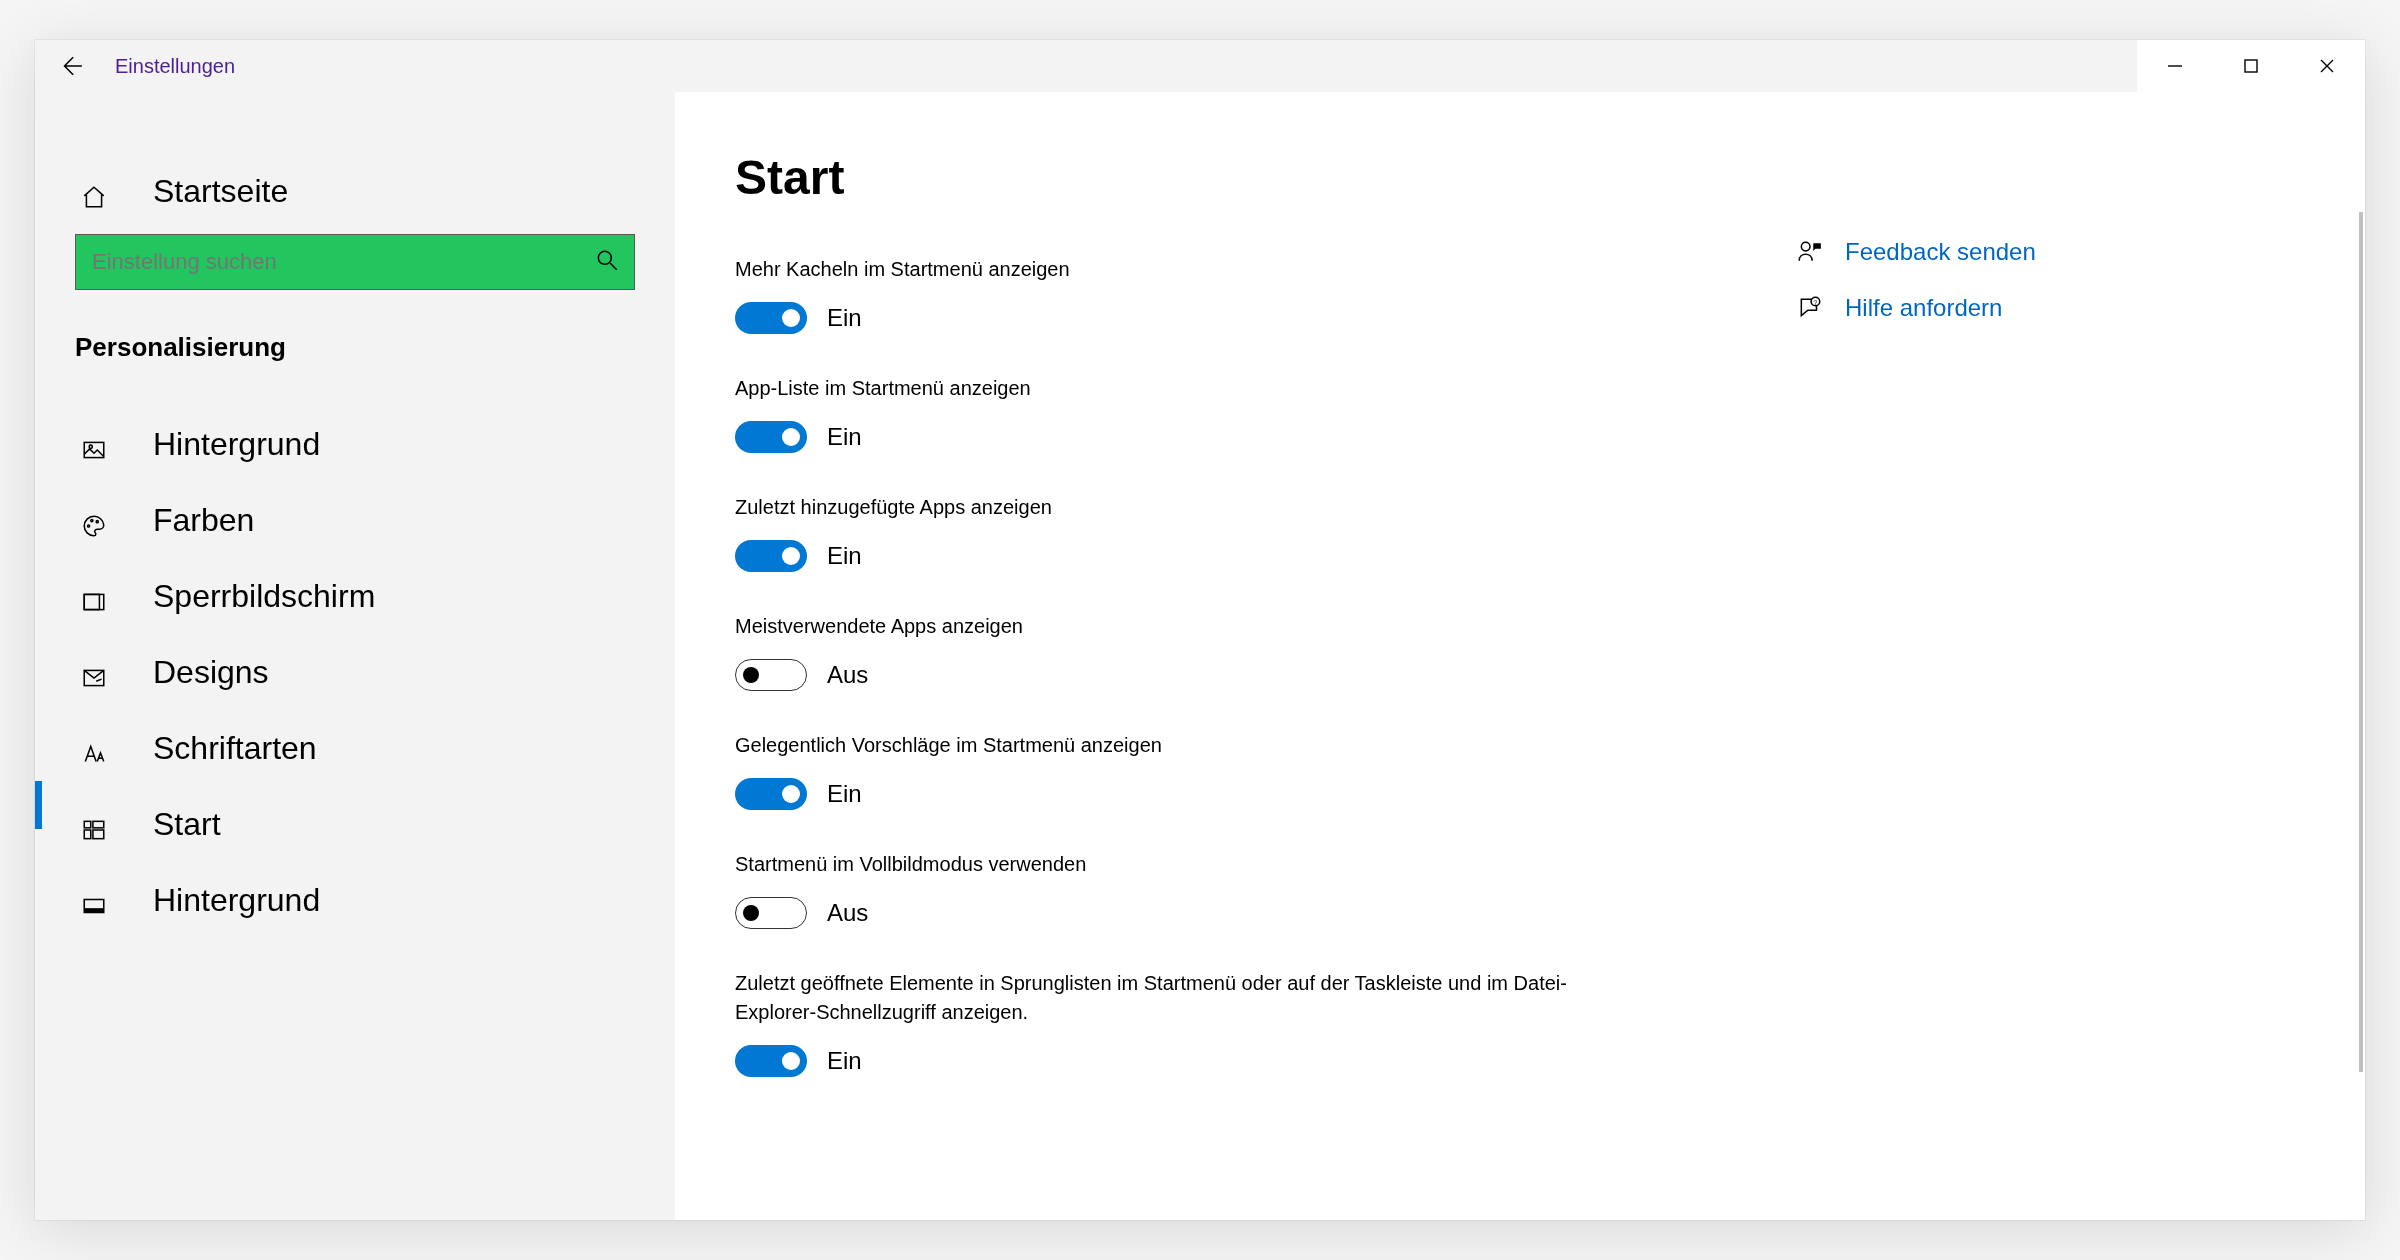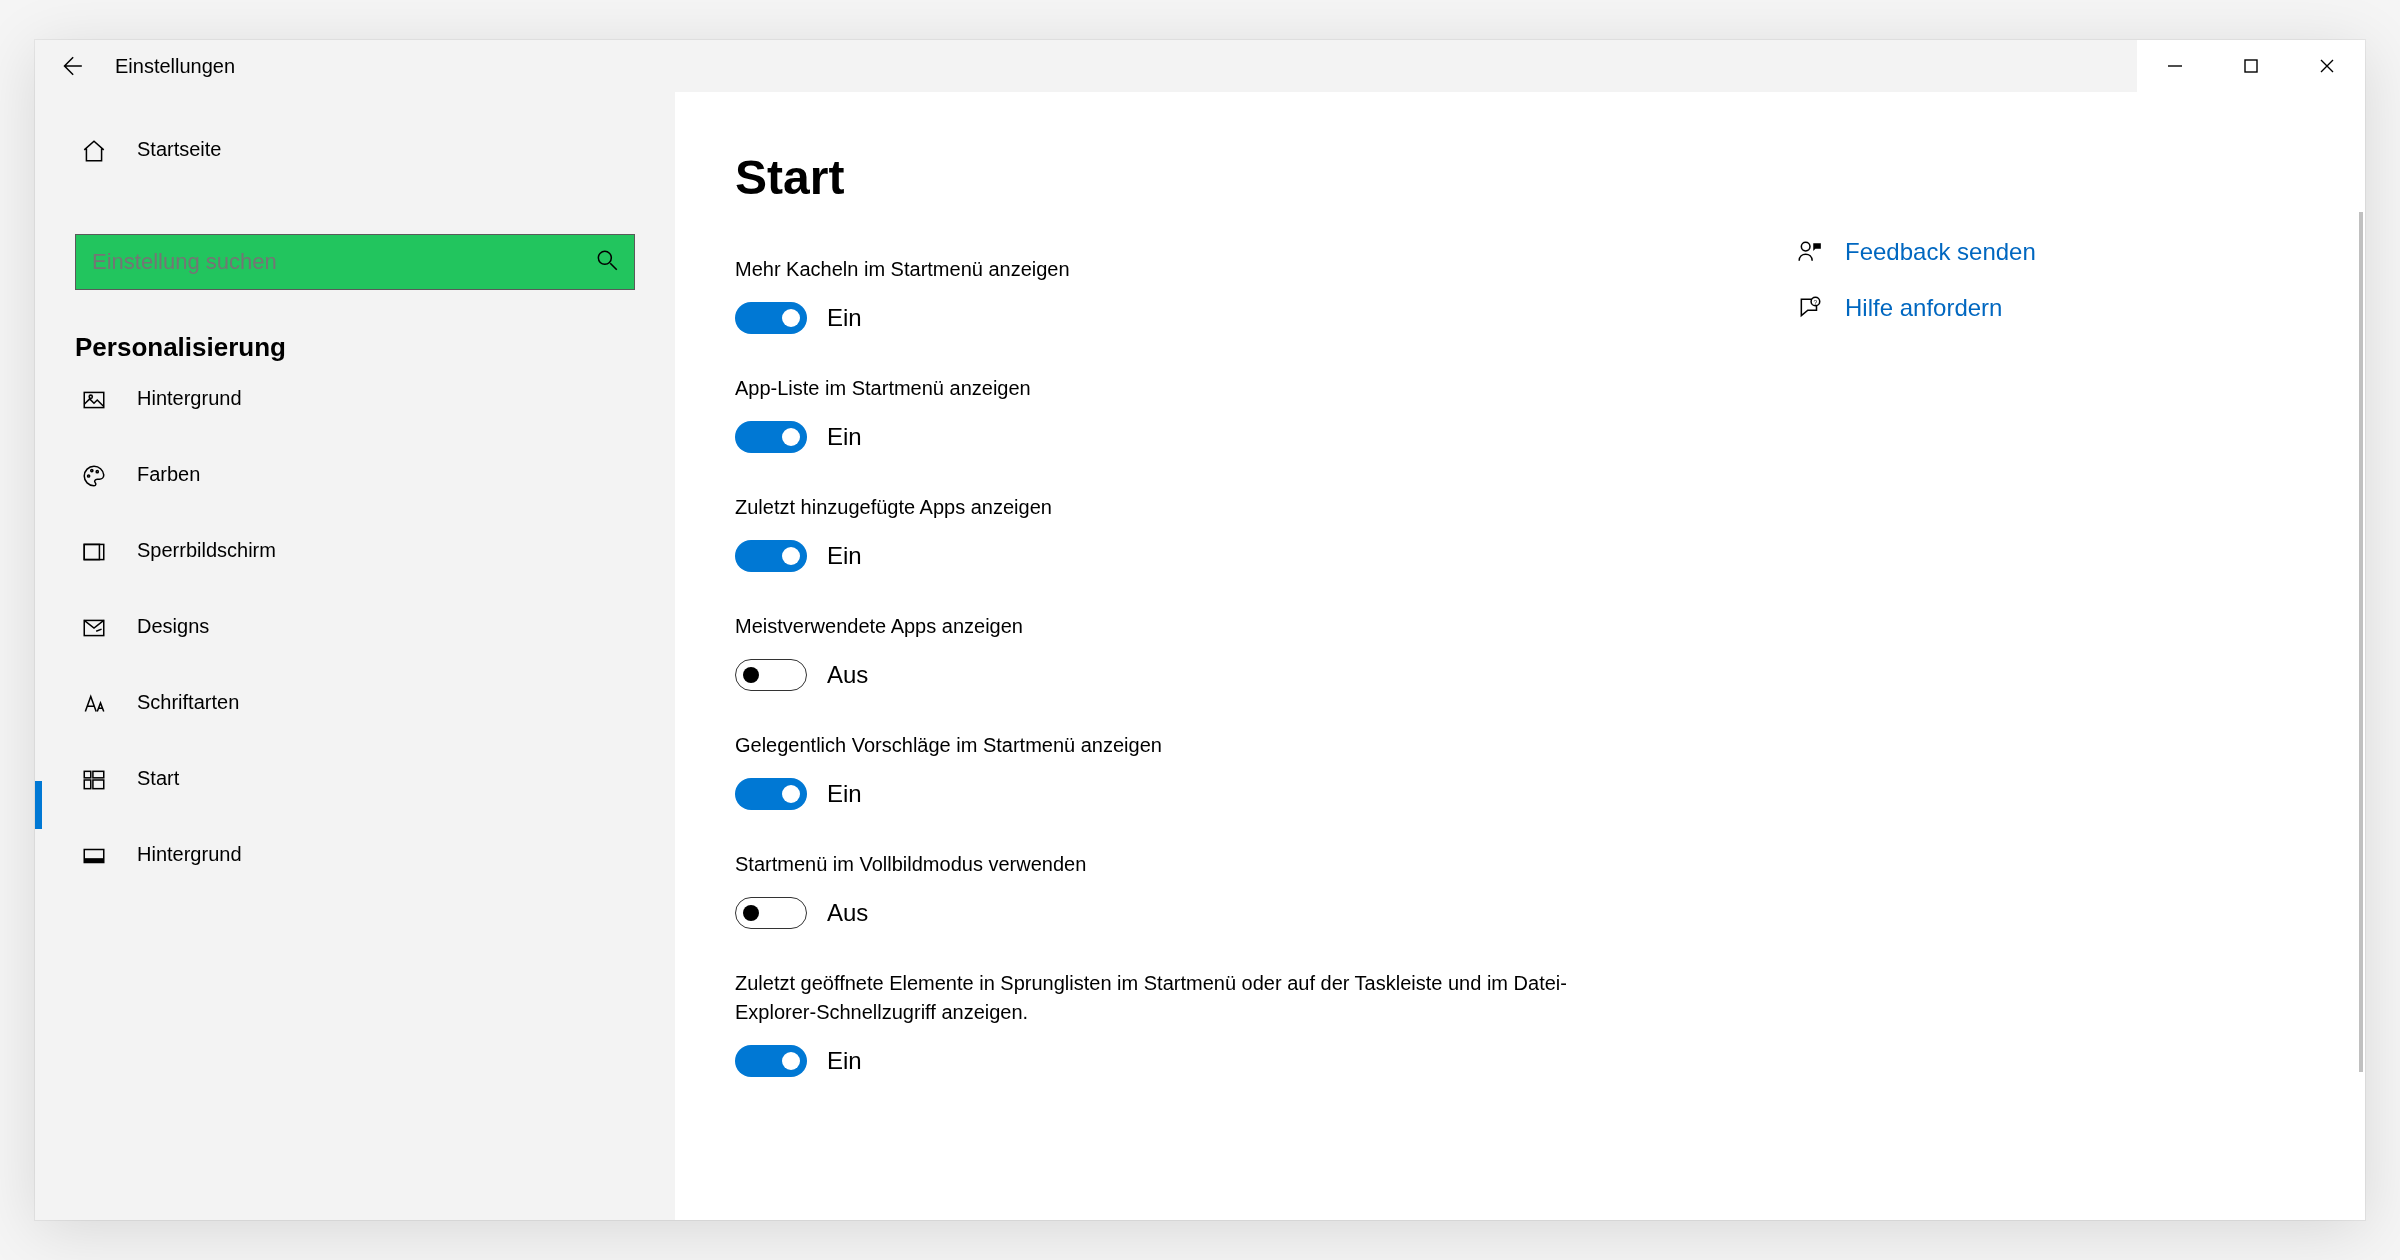--- a/index.html
+++ b/index.html
@@ -32,21 +32,21 @@
     background: #f3f3f3;
   }
   .titlebar .back {
     width: 72px; height: 52px;
     display:flex; align-items:center; justify-content:center;
     font-size: 26px; color:#000;
     cursor: pointer;
   }
   .titlebar .title {
     font-size: 20px;
-    color: #000000;
+    color: #4c1d95;
     padding-left: 8px;
   }
   .titlebar .spacer { flex: 1; }
   .winbtns { display:flex; }
   .winbtn {
     width: 76px; height: 52px;
     display:flex; align-items:center; justify-content:center;
     cursor:pointer;
   }
   .winbtn svg { display:block; }
@@ -59,27 +59,28 @@
   
   .sidebar {
     width: 640px;
     background:#f3f3f3;
     padding-top: 46px;
     display:flex;
     flex-direction:column;
   }
   .side-row {
     display:flex;
-    align-items:flex-start;
+    align-items:flex-end;
     height: 76px;
     padding-left: 40px;
-    font-size: 20px;
+    font-size: 32px;
     color:#000;
     cursor:pointer;
     position:relative;
+    gap:16px;
   }
   .side-row.home { height: 72px; margin-bottom: 24px; }
   .side-row .icon {
     width: 38px; display:flex; justify-content:center; align-items:center;
     margin-right: 24px;
   }
   .side-row.active::before {
     content:"";
     position:absolute; left:0; top:14px; bottom:14px; width:7px;
     background:#0078d4;

